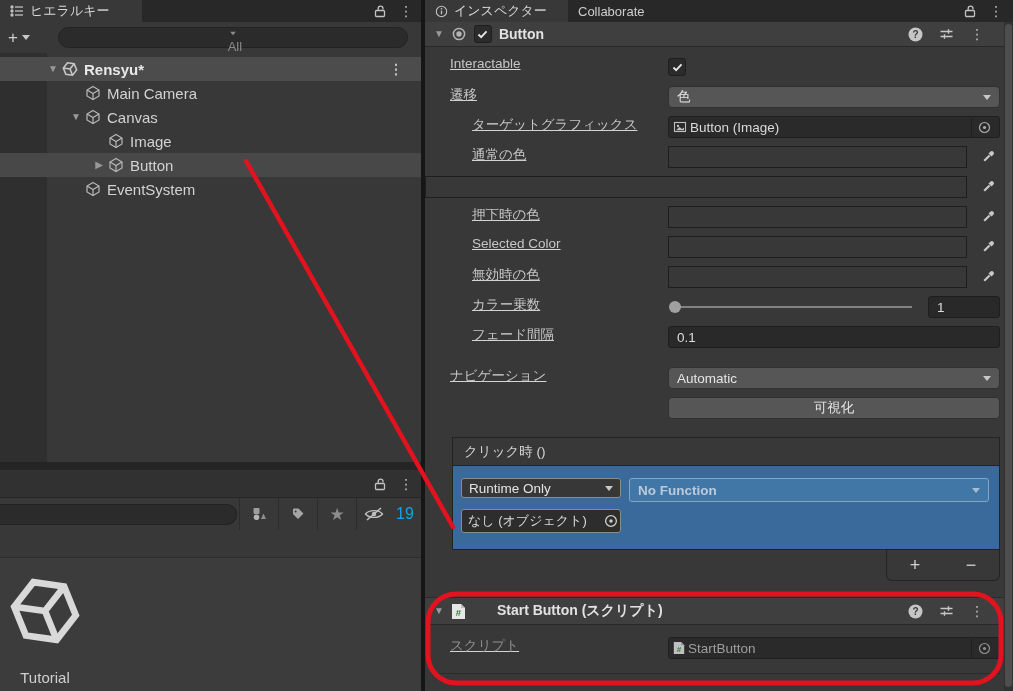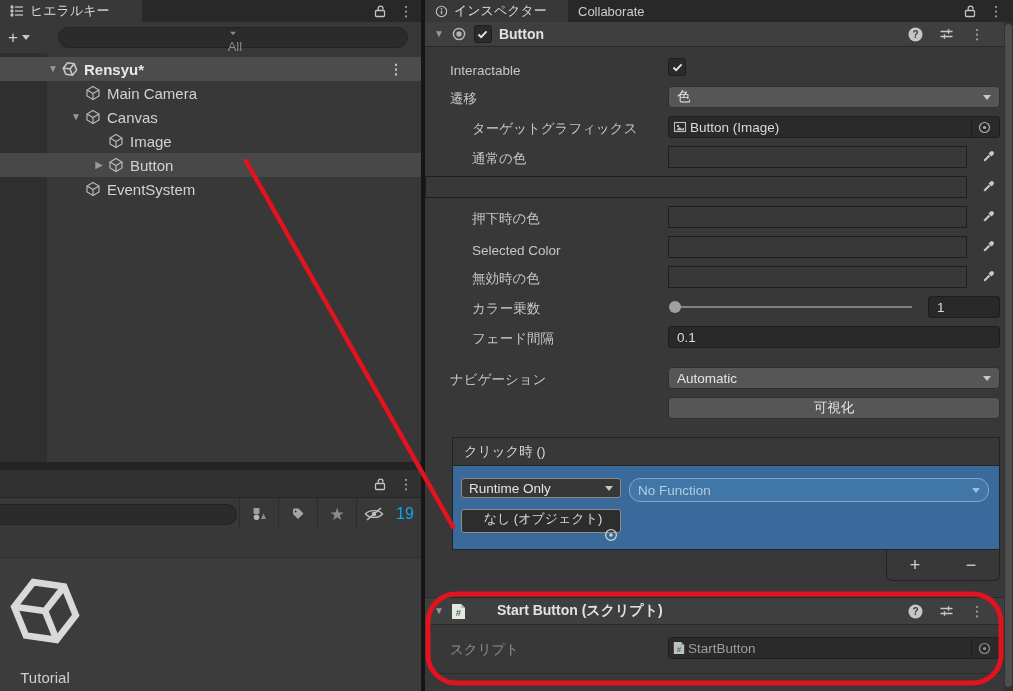--- a/index.html
+++ b/index.html
@@ -44,21 +44,21 @@
   .proj-content{height:134px;background:#3C3C3C;position:relative;}
   .asset{position:absolute;left:2px;top:14px;width:86px;display:flex;flex-direction:column;align-items:center;cursor:pointer;}
   .alabel{margin-top:19px;font-size:15px;color:#CFCFCF;}
   
   #right{position:absolute;left:425px;top:0;width:588px;height:691px;background:#383838;}
   .comp-head{height:25px;background:#3F3F3F;border-bottom:1px solid #292929;display:flex;align-items:center;gap:7px;padding:0 9px;box-sizing:border-box;}
   .comp-head .title{font-size:14px;font-weight:bold;color:#E2E2E2;}
   .comp-head .right{margin-left:auto;display:flex;align-items:center;gap:16px;padding-right:20px;}
   .comp-head.script{height:28px;border-top:1px solid #2B2B2B;margin-top:16px;}
   .ins-body{padding-top:9px;}
-  .row{height:22px;margin-bottom:8px;display:flex;align-items:flex-end;}
+  .row{height:22px;margin-bottom:8px;display:flex;align-items:flex-start;text-decoration:underline;}
   .row .lbl{flex:0 0 218px;padding-left:25px;font-size:13.5px;color:#C6C6C6;white-space:nowrap;overflow:hidden;}
   .row .lbl.ind{flex:0 0 196px;padding-left:47px;}
   .row .ctrl{flex:1;margin-right:13px;position:relative;height:22px;}
   .chk{width:16px;height:16px;background:#2B2B2B;border:1px solid #1E1E1E;border-radius:3px;display:flex;align-items:center;justify-content:center;cursor:pointer;}
   .dropdown{position:absolute;inset:0;background:#565656;border:1px solid #303030;border-radius:4px;display:flex;align-items:center;
             padding:0 8px;font-size:13.5px;color:#E4E4E4;box-sizing:border-box;cursor:pointer;}
   .dropdown .cdown{margin-left:auto;}
   .objfield{position:absolute;inset:0;background:#2A2A2A;border:1px solid #1F1F1F;border-radius:3px;display:flex;align-items:center;
             padding:0 4px;font-size:13.5px;color:#DADADA;box-sizing:border-box;gap:3px;cursor:pointer;}
   .objfield .pick{margin-left:auto;border-left:1px solid #1F1F1F;padding:3px 4px 3px 6px;}
@@ -76,25 +76,25 @@
   .btn{position:absolute;inset:0;background:#565656;border:1px solid #303030;border-radius:4px;display:flex;align-items:center;
        justify-content:center;font-size:13.5px;color:#E6E6E6;cursor:pointer;box-sizing:border-box;}
   
   .evbox{margin:18px 13px 0 27px;border:1px solid #232323;background:#383838;}
   .evhead{height:27px;display:flex;align-items:center;padding-left:11px;font-size:13.5px;color:#D6D6D6;border-bottom:1px solid #232323;}
   .evlist{background:#3A699B;padding:12px 10px 16px 8px;}
   .evrow{display:flex;gap:8px;}
   .ev-dd{width:160px;height:20px;background:#373737;border:1px solid #8C8C8C;border-radius:3px;display:flex;align-items:center;
          padding:0 7px;font-size:13.5px;color:#E3E3E3;box-sizing:border-box;cursor:pointer;}
   .ev-dd .cdown{margin-left:auto;}
-  .ev-func{flex:1;height:24px;background:#4177A6;border:1px solid #85A6C3;border-radius:11px;display:flex;align-items:center;
-           padding:0 8px;font-size:13.5px;color:#B9CADC;box-sizing:border-box;cursor:pointer;}
+  .ev-func{flex:1;height:24px;background:#4177A6;border:1px solid #85A6C3;border-radius:3px;display:flex;align-items:center;
+           padding:0 8px;font-size:13.5px;color:#B9CADC;box-sizing:border-box;cursor:pointer;font-weight:bold;}
   .ev-func .cdown{margin-left:auto;border-top-color:#A6BCD2;}
   .ev-obj{width:160px;height:24px;background:#2D2D2D;border:1px solid #8C8C8C;border-radius:3px;display:flex;align-items:center;
-          padding:0 2px 0 6px;font-size:13px;color:#DADADA;box-sizing:border-box;margin-top:7px;cursor:pointer;flex-direction:column;}
+          padding:0 2px 0 6px;font-size:13px;color:#DADADA;box-sizing:border-box;margin-top:7px;cursor:pointer;}
   .ev-obj .pick{margin-left:auto;}
   .pm{width:112px;height:30px;margin:0 13px 0 auto;background:#383838;border:1px solid #232323;border-top:none;
       border-radius:0 0 6px 6px;display:flex;}
   .pm div{flex:1;display:flex;align-items:center;justify-content:center;color:#D0D0D0;font-size:18px;cursor:pointer;}
   .script-row{margin-top:12px;}
   .script-row .lbl{color:#8F8F8F;}
   .script-row .objfield{color:#9E9E9E;}
   .ins-scroll{position:absolute;right:0;top:22px;bottom:0;width:9px;background:#313131;}
   .ins-thumb{position:absolute;left:1px;right:1px;top:2px;bottom:4px;background:#4E4E4E;border-radius:4px;cursor:pointer;}
   #overlay{position:absolute;left:0;top:0;z-index:60;pointer-events:none;}

